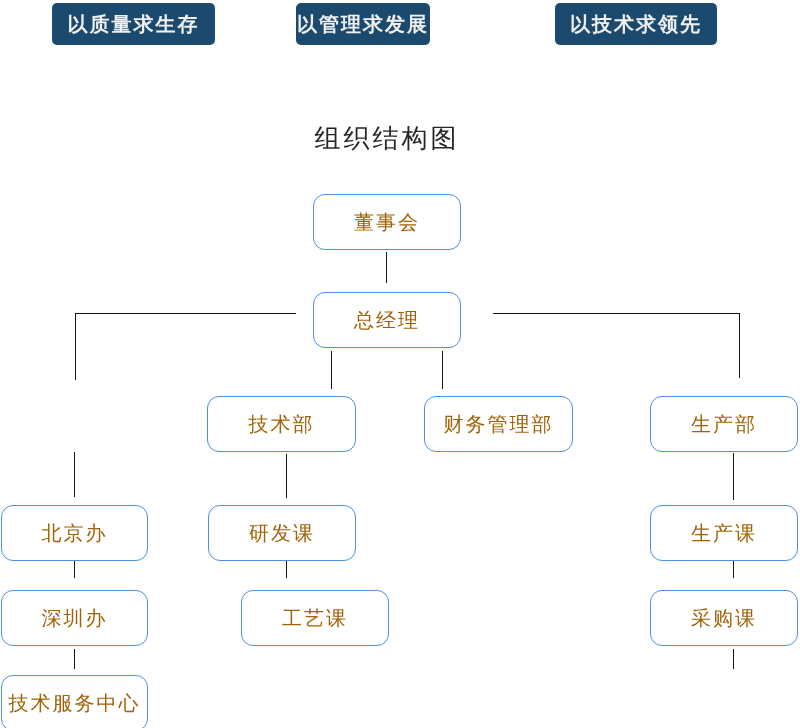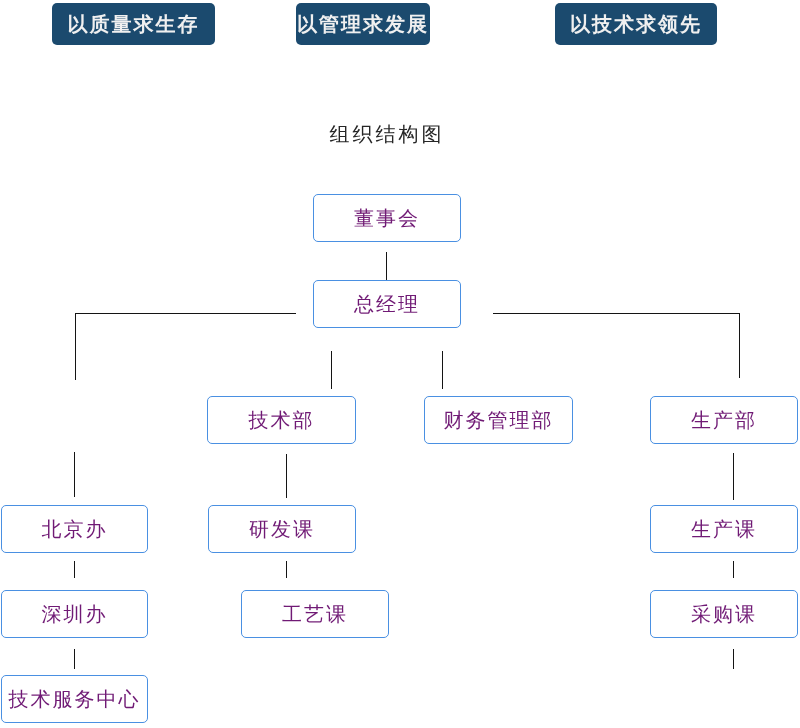--- a/index.html
+++ b/index.html
@@ -14,31 +14,31 @@
     font-weight:bold; font-size:20px; letter-spacing:2px;
     display:flex; align-items:center; justify-content:center;
     border-radius:5px; box-sizing:border-box;
   }
   #b1 { left:52px;  width:163px; }
   #b2 { left:296px; width:134px; }
   #b3 { left:527px; width:162px;margin-left:28px; }
   
   .chart-title {
     position:absolute; top:121px; left:287px; width:200px;
-    text-align:center; font-size:20px; letter-spacing:3px; color:#262626;
+    text-align:center; font-size:26px; letter-spacing:3px; color:#262626;
   }
   
   .node {
-    position:absolute; height:48px; background:#ffffff;
-    border:1.5px solid var(--node-border,#4a90e2); border-radius:5px;
+    position:absolute; height:56px; background:#ffffff;
+    border:1.5px solid var(--node-border,#4a90e2); border-radius:12px;
     display:flex; align-items:center; justify-content:center;
-    font-size:20px; letter-spacing:2px; color:#701a75; box-sizing:border-box;
+    font-size:20px; letter-spacing:2px; color:#a16207; box-sizing:border-box;
   }
   #n-board      { left:313px; top:194px; width:148px; }
-  #n-gm         { left:313px; top:280px; width:148px; }
+  #n-gm         { left:313px; top:292px; width:148px; }
   #n-sales      { left:1px;   top:396px; width:147px; }
   #n-tech       { left:207px; top:396px; width:149px; }
   #n-finance    { left:424px; top:396px; width:149px; }
   #n-production { left:650px; top:396px; width:148px; }
   #n-beijing    { left:1px;   top:505px; width:147px; }
   #n-rd         { left:208px; top:505px; width:148px; }
   #n-prodsec    { left:650px; top:505px; width:148px; }
   #n-shenzhen   { left:1px;   top:590px; width:147px; }
   #n-process    { left:220px; top:590px; width:148px;margin-left:21px; }
   #n-purchasing { left:650px; top:590px; width:148px; }

